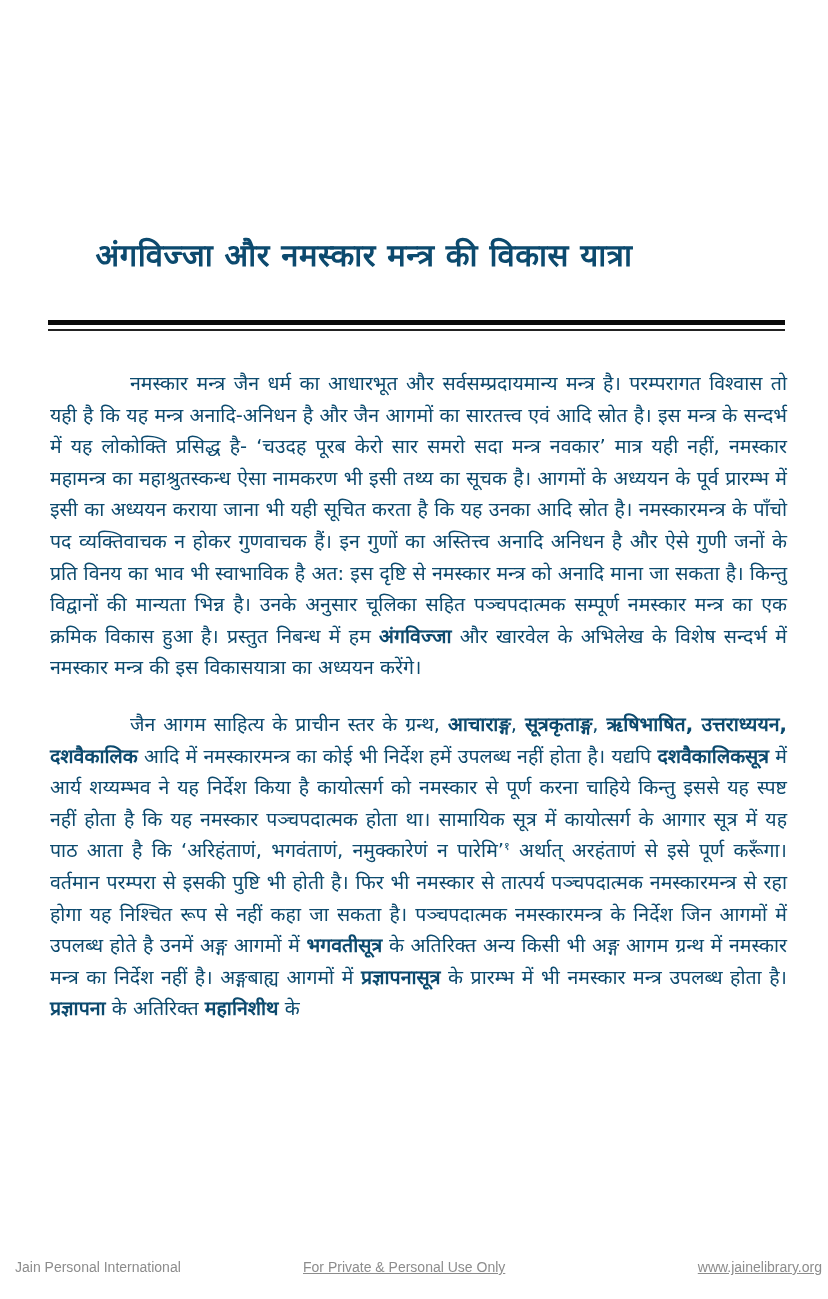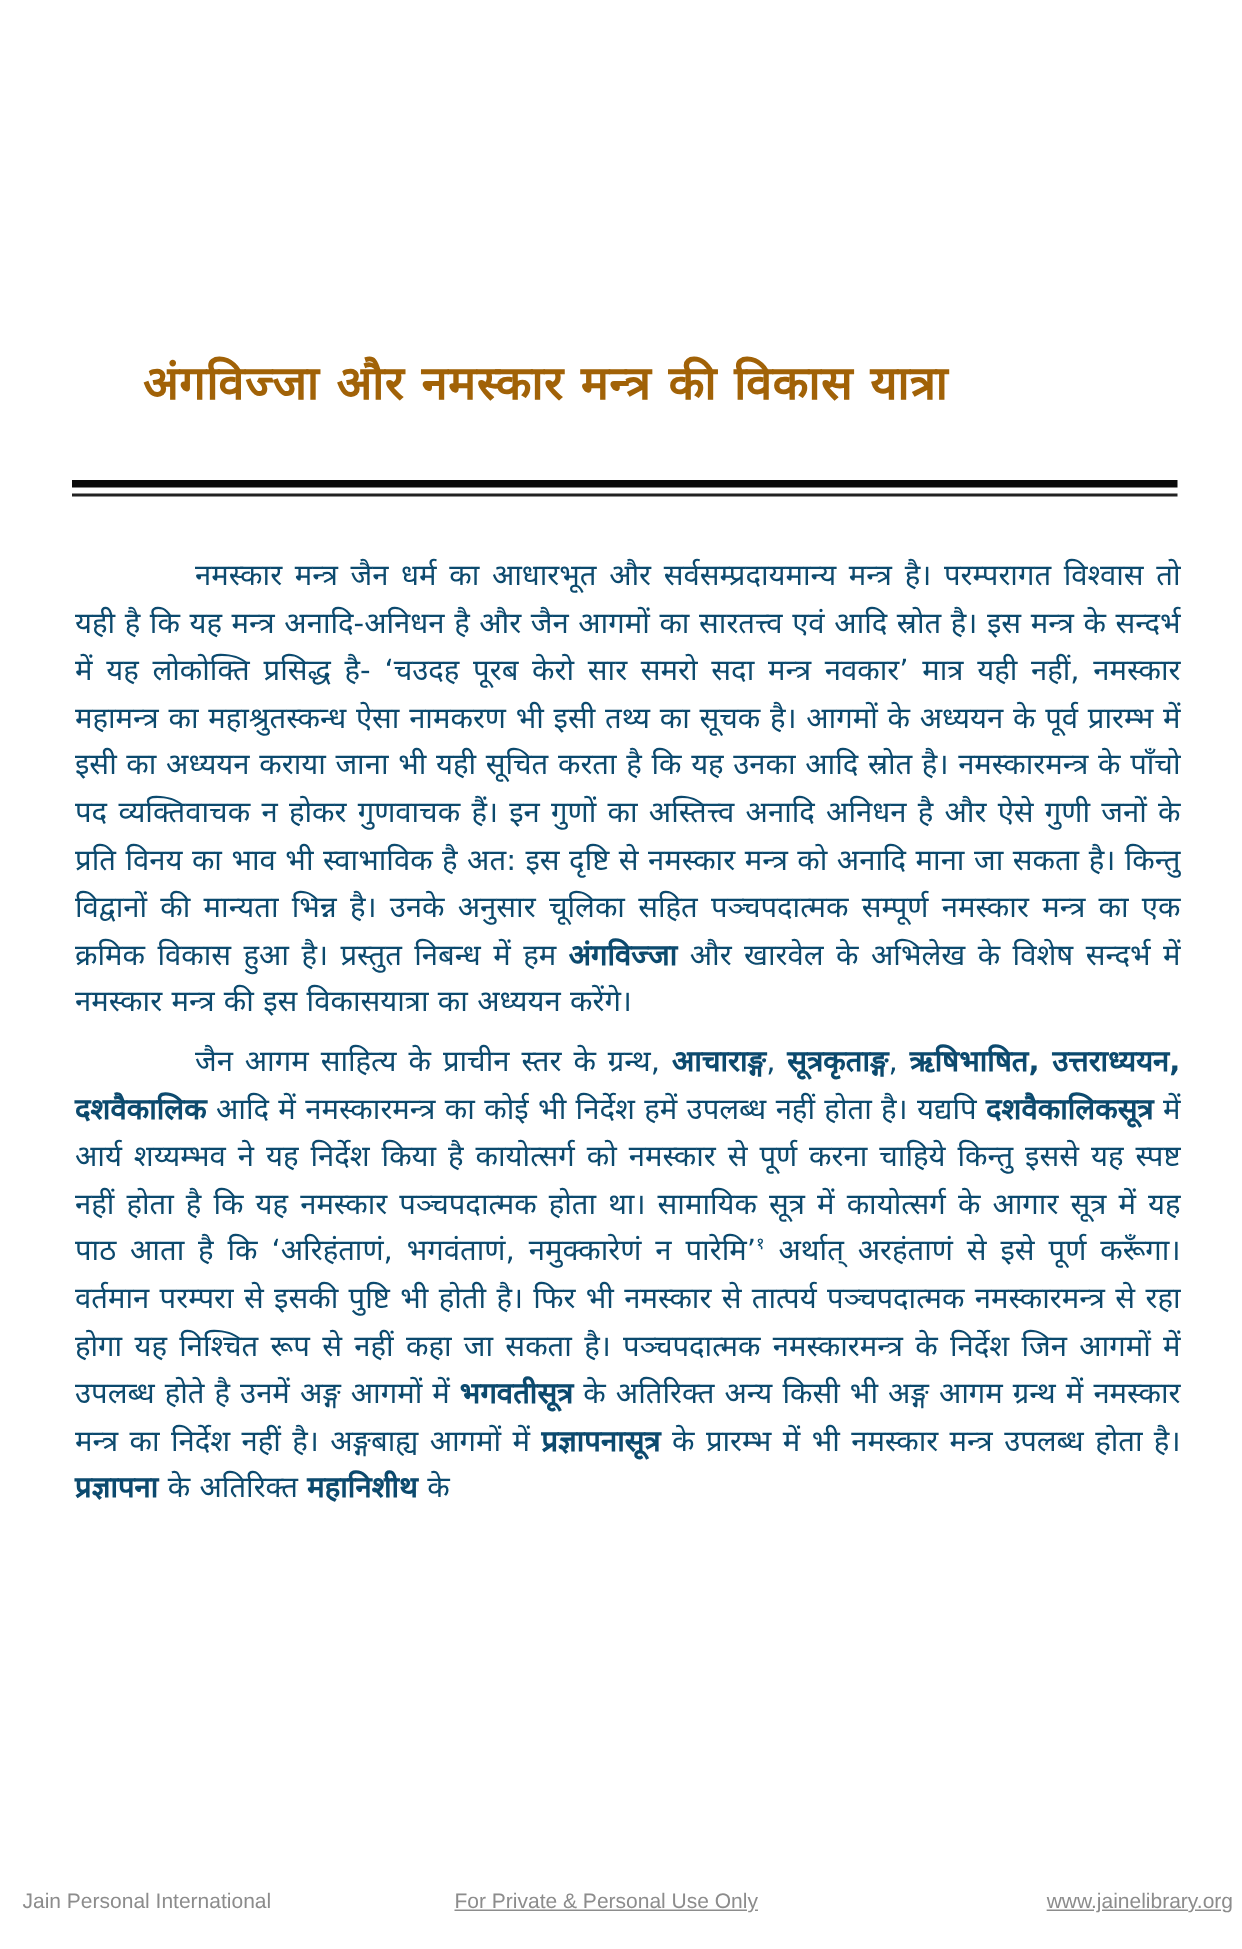--- a/index.html
+++ b/index.html
@@ -18,21 +18,21 @@
     .page-title {
       position: absolute;
       top: 212px;
       left: 0;
       width: 728px;
       text-align: center;
       font-family: "DejaVu Sans", "Liberation Sans", sans-serif;
       font-weight: bold;
       font-size: 31px;
       letter-spacing: 0.5px;
-      color: #a16207;
+      color: #0c4a6e;
     }
     .rule {
       position: absolute;
       left: 48px;
       width: 737px;
     }
     .rule-thick {
       top: 320px;
       height: 5px;
       background: #0a0a0a;
@@ -51,21 +51,21 @@
       font-size: 19.5px;
       line-height: 31.6px;
       text-align: justify;
       color: #0c4a6e;
     }
     .para {
       margin: 0;
       text-indent: 80px;
     }
     .para + .para {
-      margin-top: 8px;
+      margin-top: 25px;
     }
     .b {
       font-weight: bold;
     }
     sup.fn {
       font-size: 11px;
       vertical-align: super;
       line-height: 0;
     }
     .footer {

